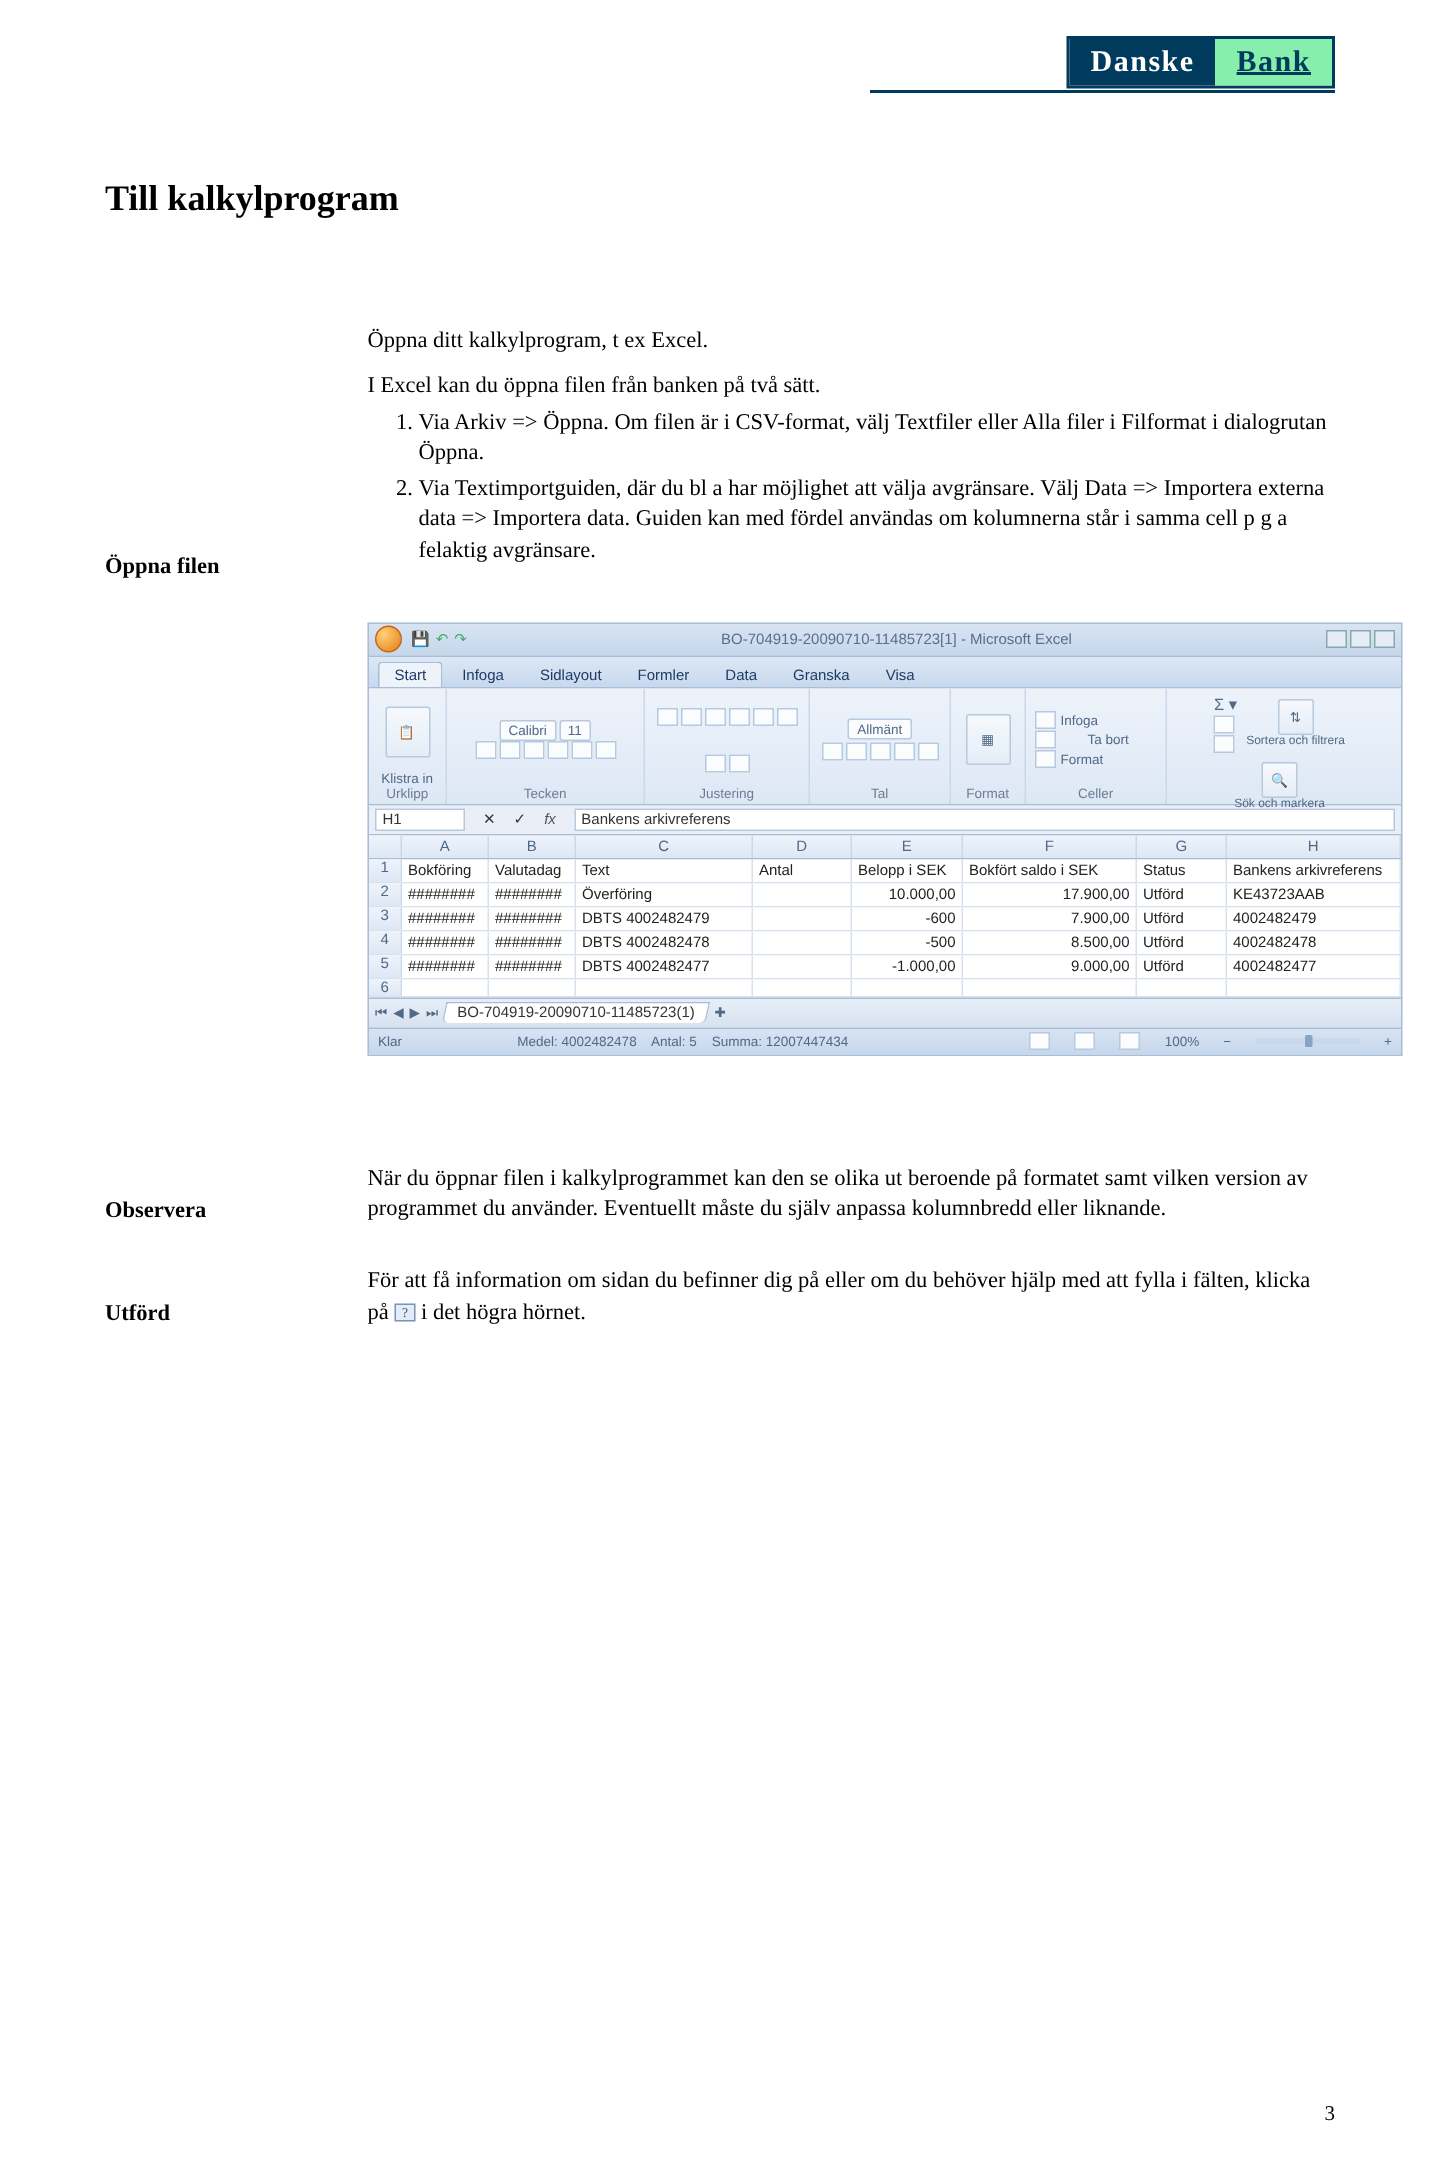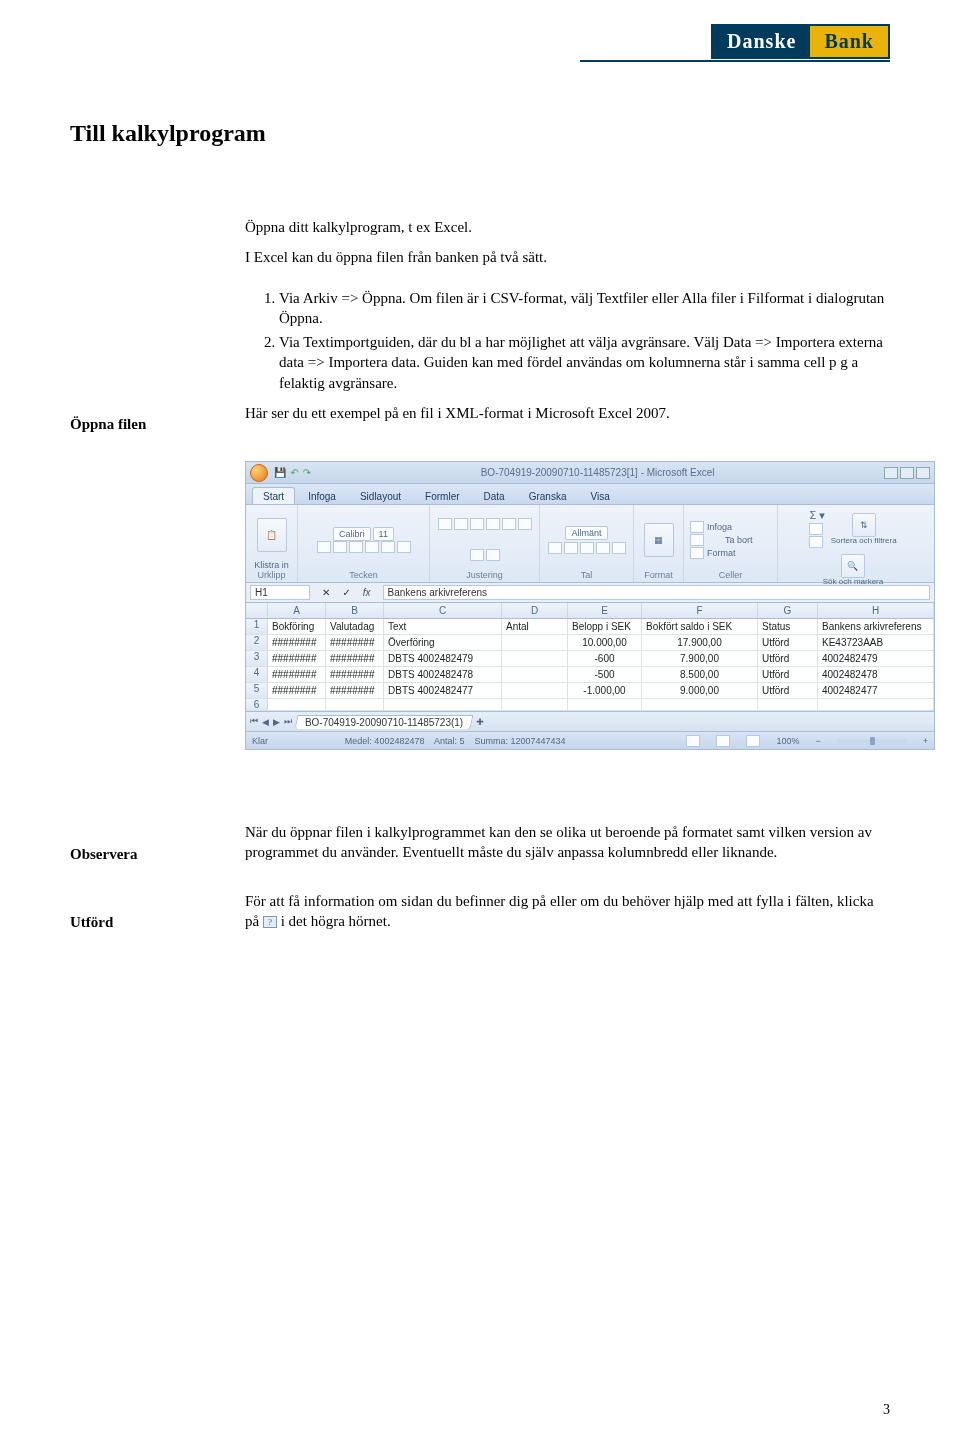--- a/index.html
+++ b/index.html
@@ -19,25 +19,26 @@
     border: 2px solid #003A5D;
   }
   .logo-left {
     background: #003A5D; color: #fff;
     padding: 4px 14px;
     font-family: Georgia, serif;
     font-size: 20px; font-weight: bold;
     letter-spacing: 1px;
   }
   .logo-right {
-    background: #eab308; color: #003A5D;
+    background: #86efac; color: #003A5D;
     padding: 4px 14px;
     font-family: Georgia, serif;
     font-size: 20px; font-weight: bold;
     letter-spacing: 1px;
+    text-decoration: underline;
   }
   .logo-underline {
     position: absolute;
     top: 60px; right: 70px;
     width: 310px; height: 2px;
     background: #003A5D;
   }
 
   h1.doc-title {
     font-family: "Times New Roman", Times, serif;
@@ -184,21 +185,21 @@
   .w-a{width:58px}.w-b{width:58px}.w-c{width:118px}.w-d{width:66px}
   .w-e{width:74px}.w-f{width:116px}.w-g{width:60px}.w-h{width:116px}
 
   .grid-row { display:flex; border-bottom: 1px solid #d8e1ee; background:#fff; }
   .grid-row.header { background:#fff; }
   .cell {
     border-right: 1px solid #d8e1ee;
     padding: 2px 4px; font-size: 10px; color: #222;
     overflow: hidden; white-space: nowrap;
   }
-  .cell.num { text-align: center; }
+  .cell.num { text-align: right; }
 
   .sheet-tabs {
     display:flex; align-items:center;
     background: linear-gradient(#e7eef7,#d7e2f0);
     border-top: 1px solid #a9bdd6;
     height: 20px; padding: 0 4px; gap: 4px;
   }
   .sheet-tabs .nav { font-size: 9px; color: #506988; }
   .sheet-tabs .stab {
     background:#fff; border: 1px solid #a9bdd6; border-bottom: none;
@@ -237,27 +238,26 @@
   <div class="logo-right">Bank</div>
 </div>
 <div class="logo-underline"></div>
 
 <h1 class="doc-title">Till kalkylprogram</h1>
 
 <div class="section">
   <div class="label">Öppna filen</div>
   <div class="content">
     <div class="para">Öppna ditt kalkylprogram, t ex Excel.</div>
-    <div class="para" style="margin-bottom:20px">I Excel kan du öppna filen från banken på två sätt.</div>
+    <div class="para" style="margin-bottom:4px">I Excel kan du öppna filen från banken på två sätt.</div>
     <ol>
       <li>Via Arkiv =&gt; Öppna.
 Om filen är i CSV-format, välj Textfiler eller Alla filer i Filformat i dialogrutan Öppna.</li>
       <li>Via Textimportguiden, där du bl a har möjlighet att välja avgränsare. Välj Data =&gt; Importera externa data =&gt; Importera data. Guiden kan med fördel användas om kolumnerna står i samma cell p g a felaktig avgränsare.</li>
     </ol>
-    <div class="para">Här ser du ett exempel på en fil i XML-format i Microsoft Excel 2007.</div>
   </div>
 </div>
 
 <div class="excel">
   <div class="titlebar">
     <div class="left">
       <span class="orb"></span>
       <span class="qat">
         <span>💾</span>
         <span>↶</span>

